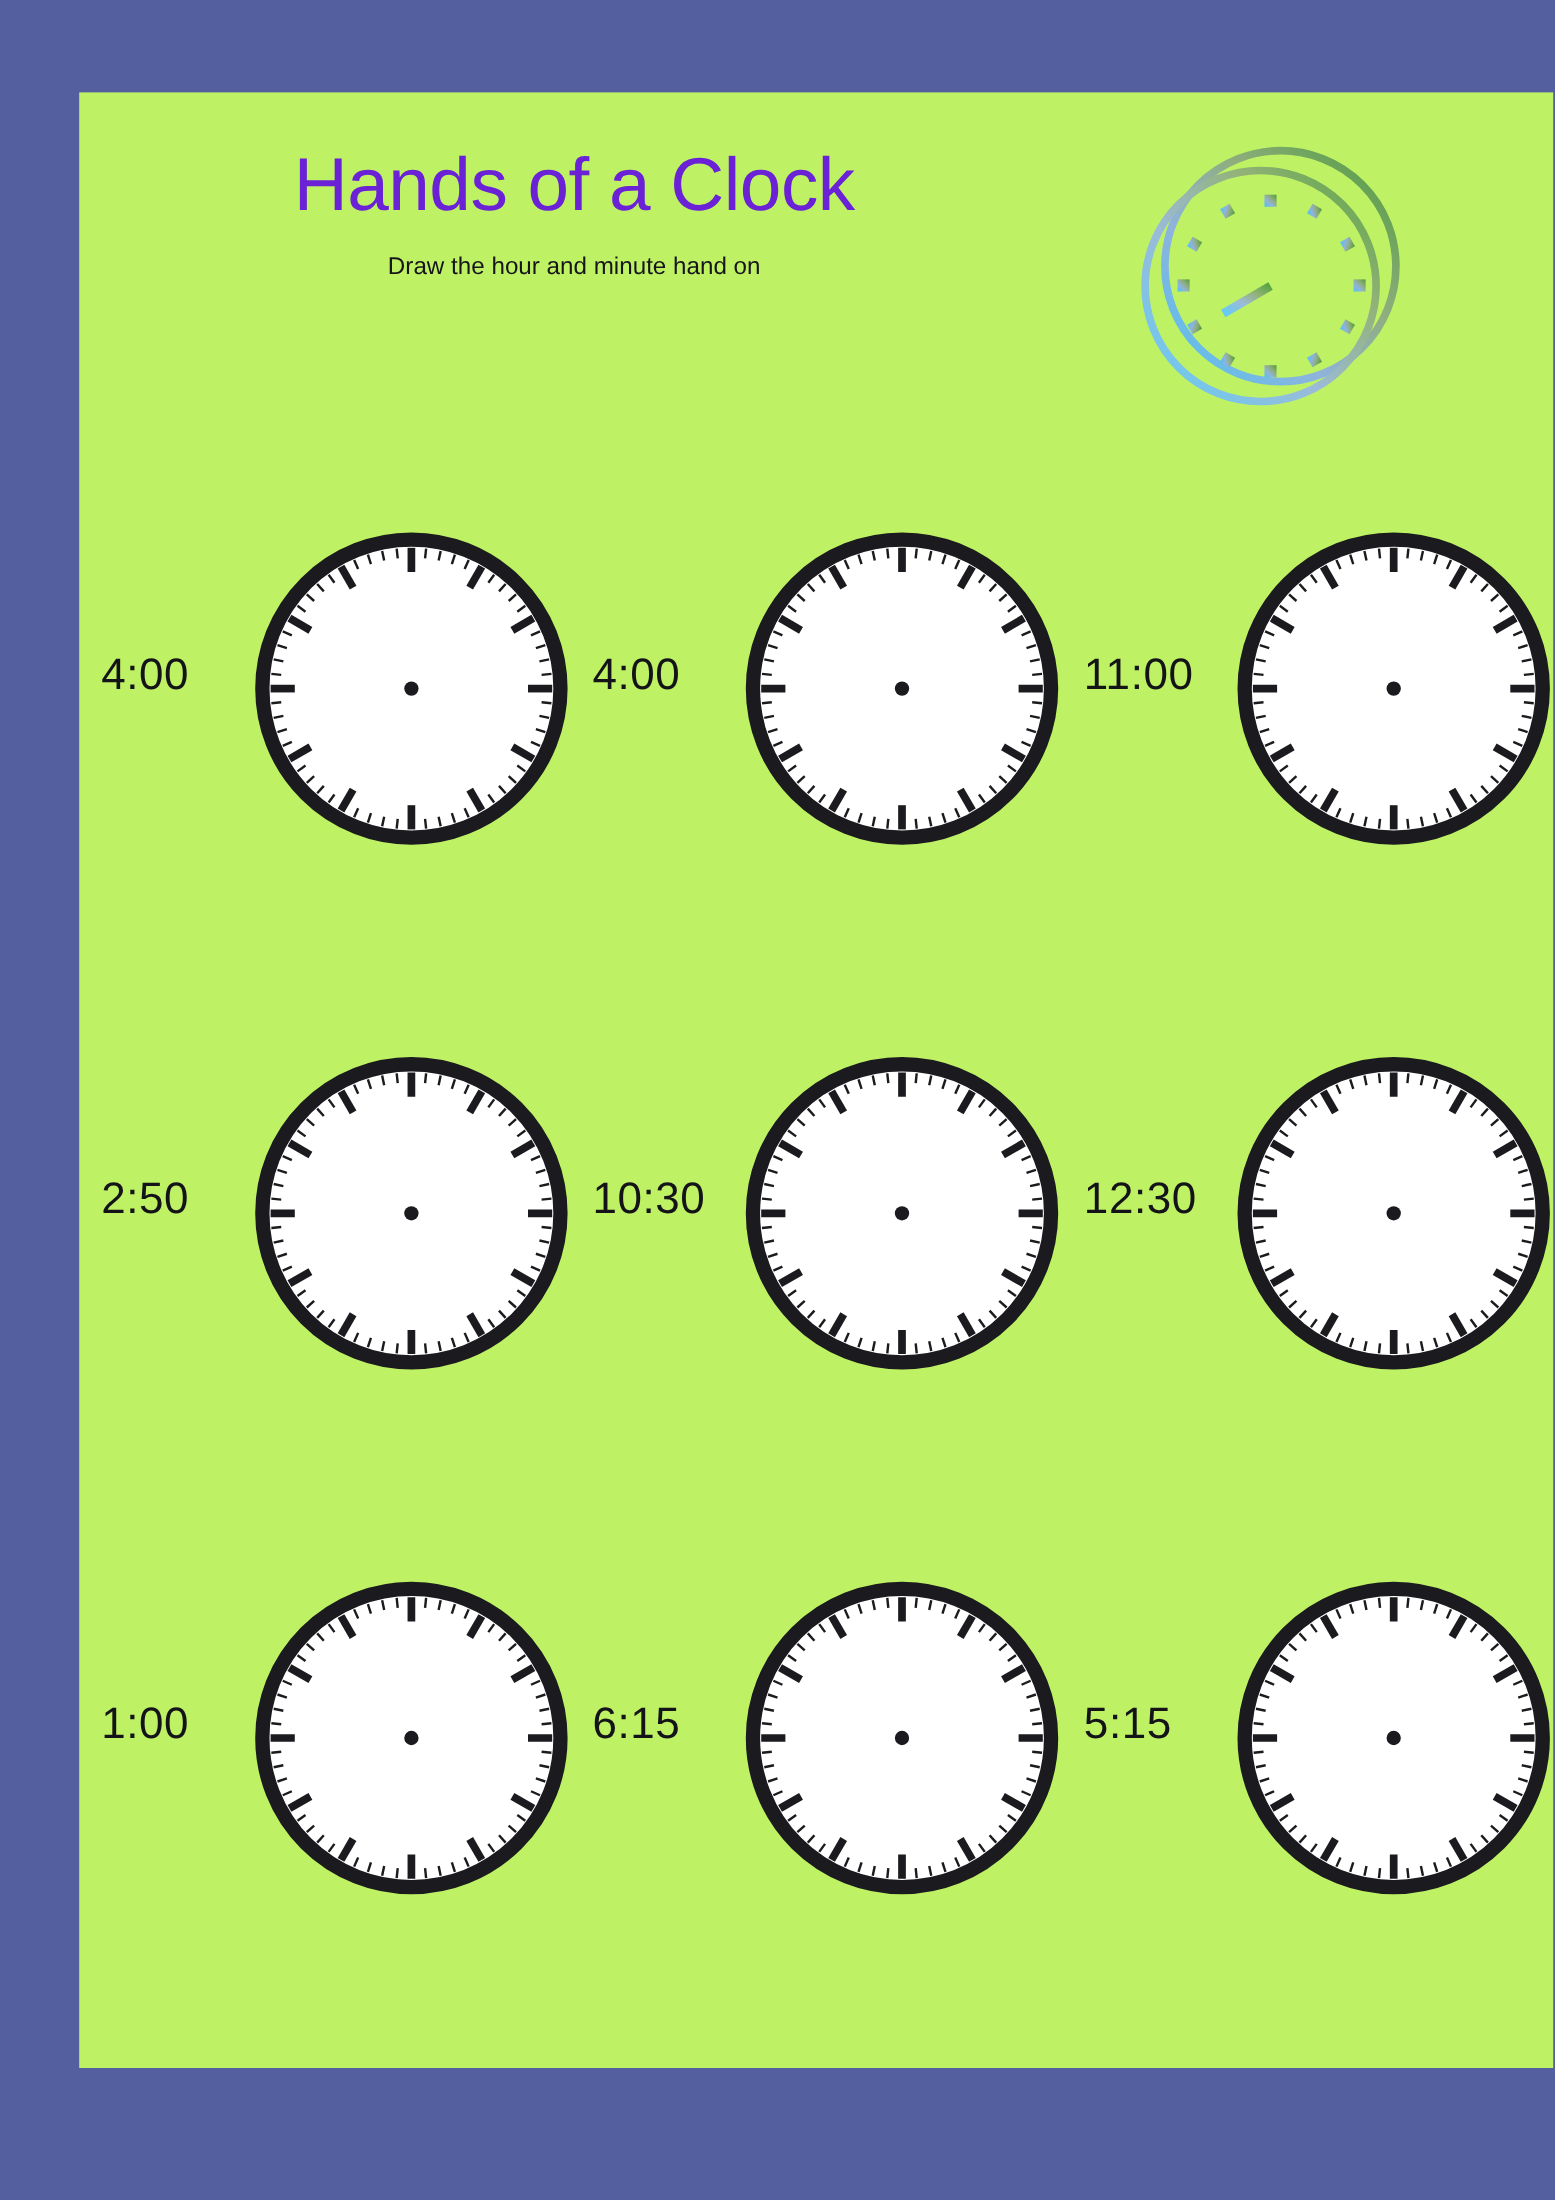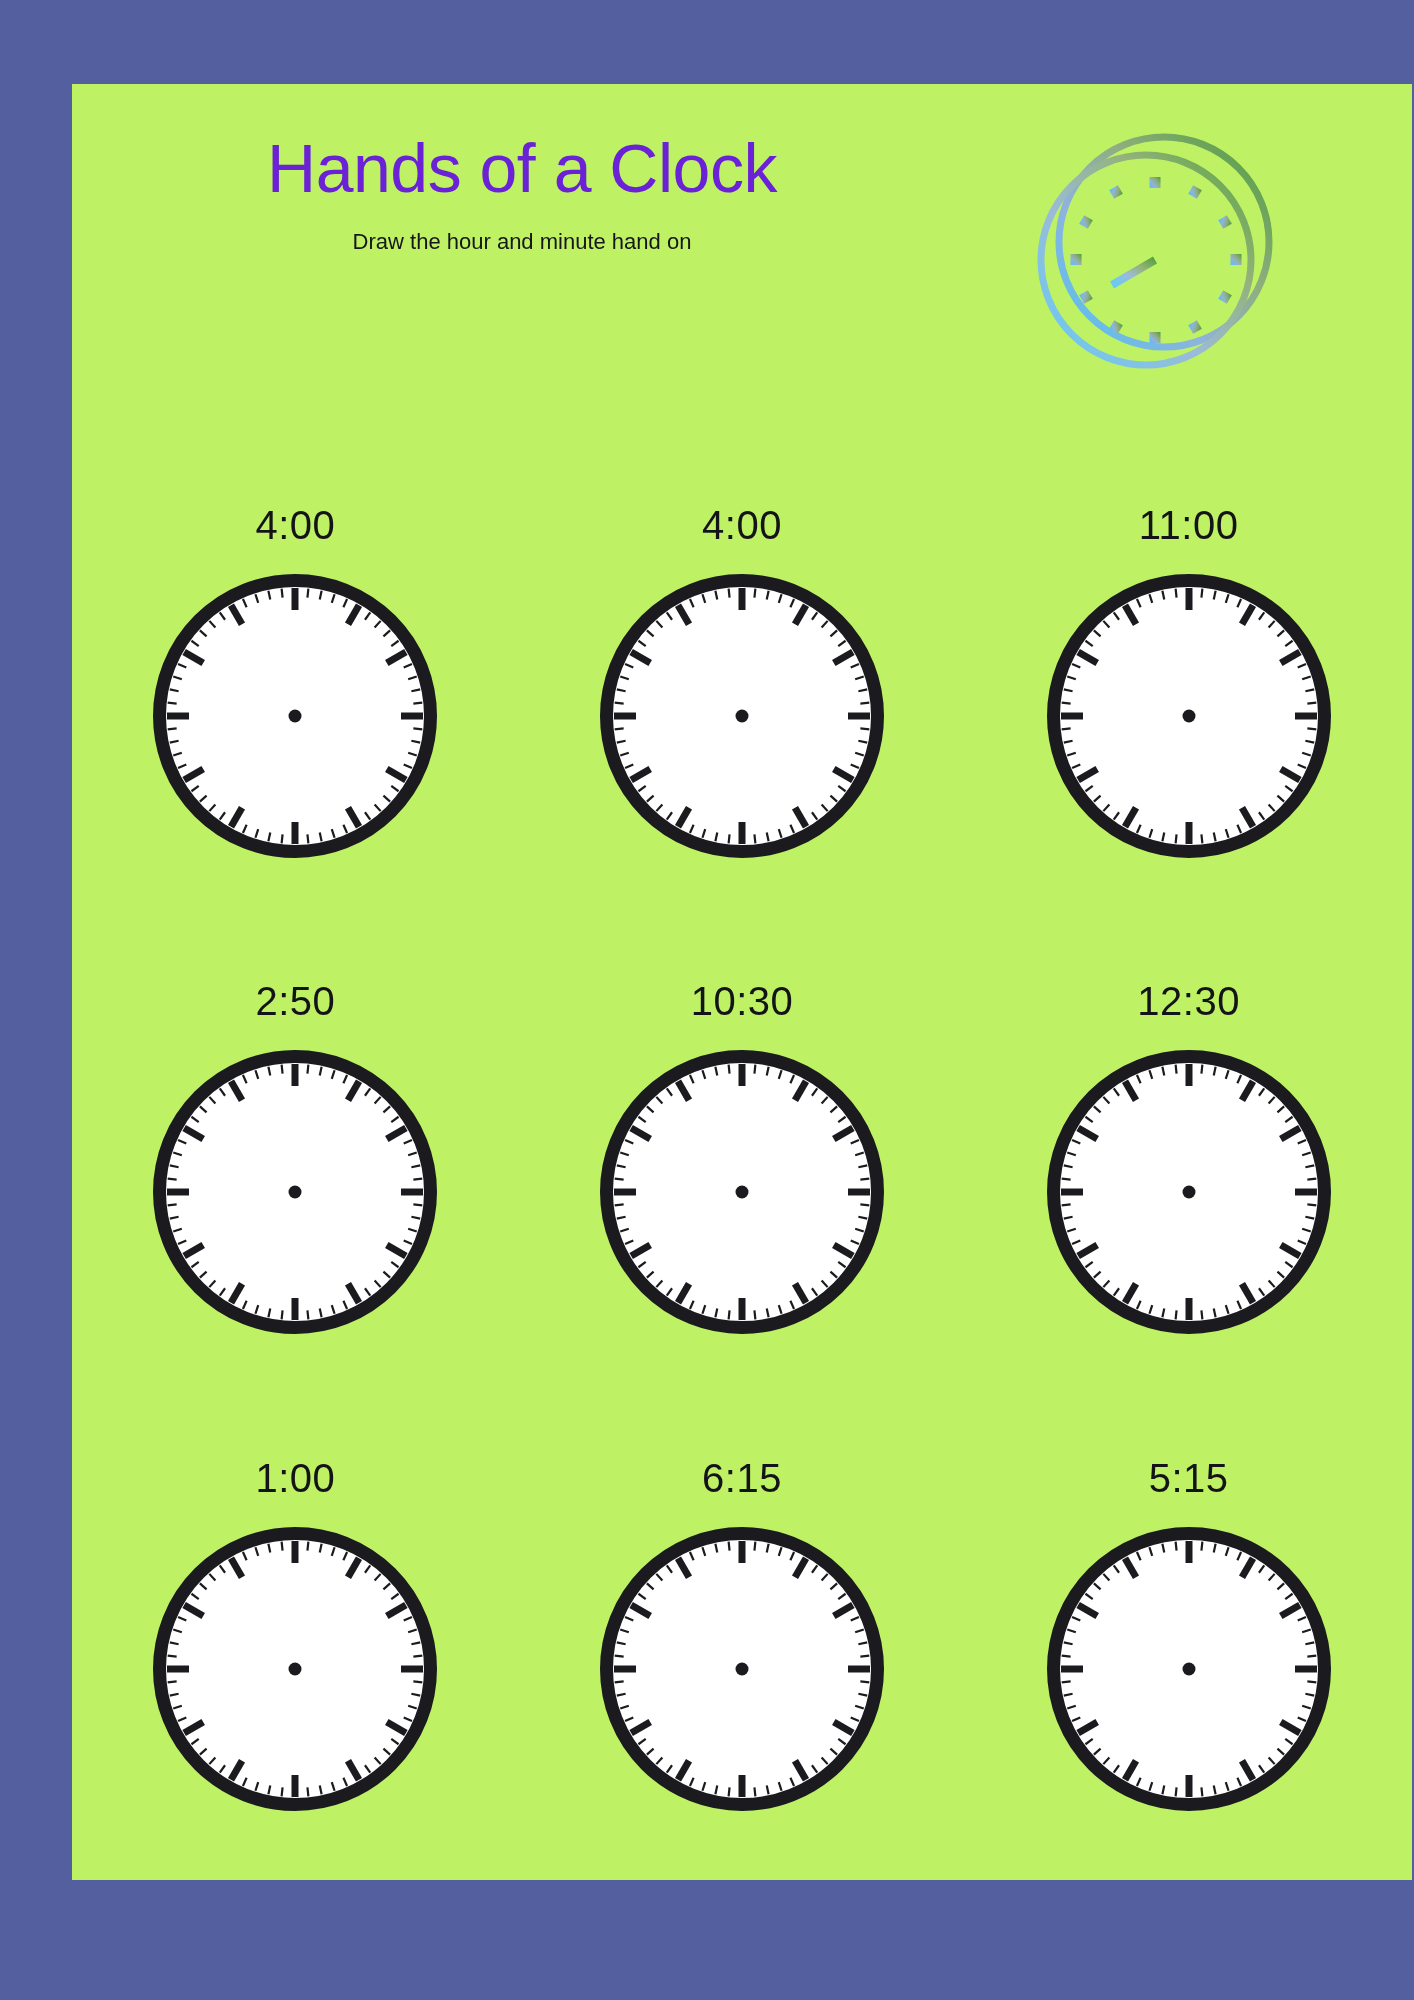--- a/index.html
+++ b/index.html
@@ -88,24 +88,25 @@
     width: 1340px;
     height: 1430px;
     display: grid;
     grid-template-columns: repeat(3, 1fr);
     grid-template-rows: repeat(3, 1fr);
   }
 
   .clock-cell {
     position: relative;
     display: flex;
-    flex-direction: column;
+    flex-direction: row;
     align-items: center;
-    justify-content: flex-end;
+    justify-content: space-between;
     padding-top: 8px;
+    padding-left: 20px;
   }
 
   .clock-time-label {
     font-family: "Liberation Sans", sans-serif;
     font-size: 40px;
     font-weight: 400;
     color: #141418;
     letter-spacing: 0.5px;
     line-height: 1;
     margin-bottom: 26px;

